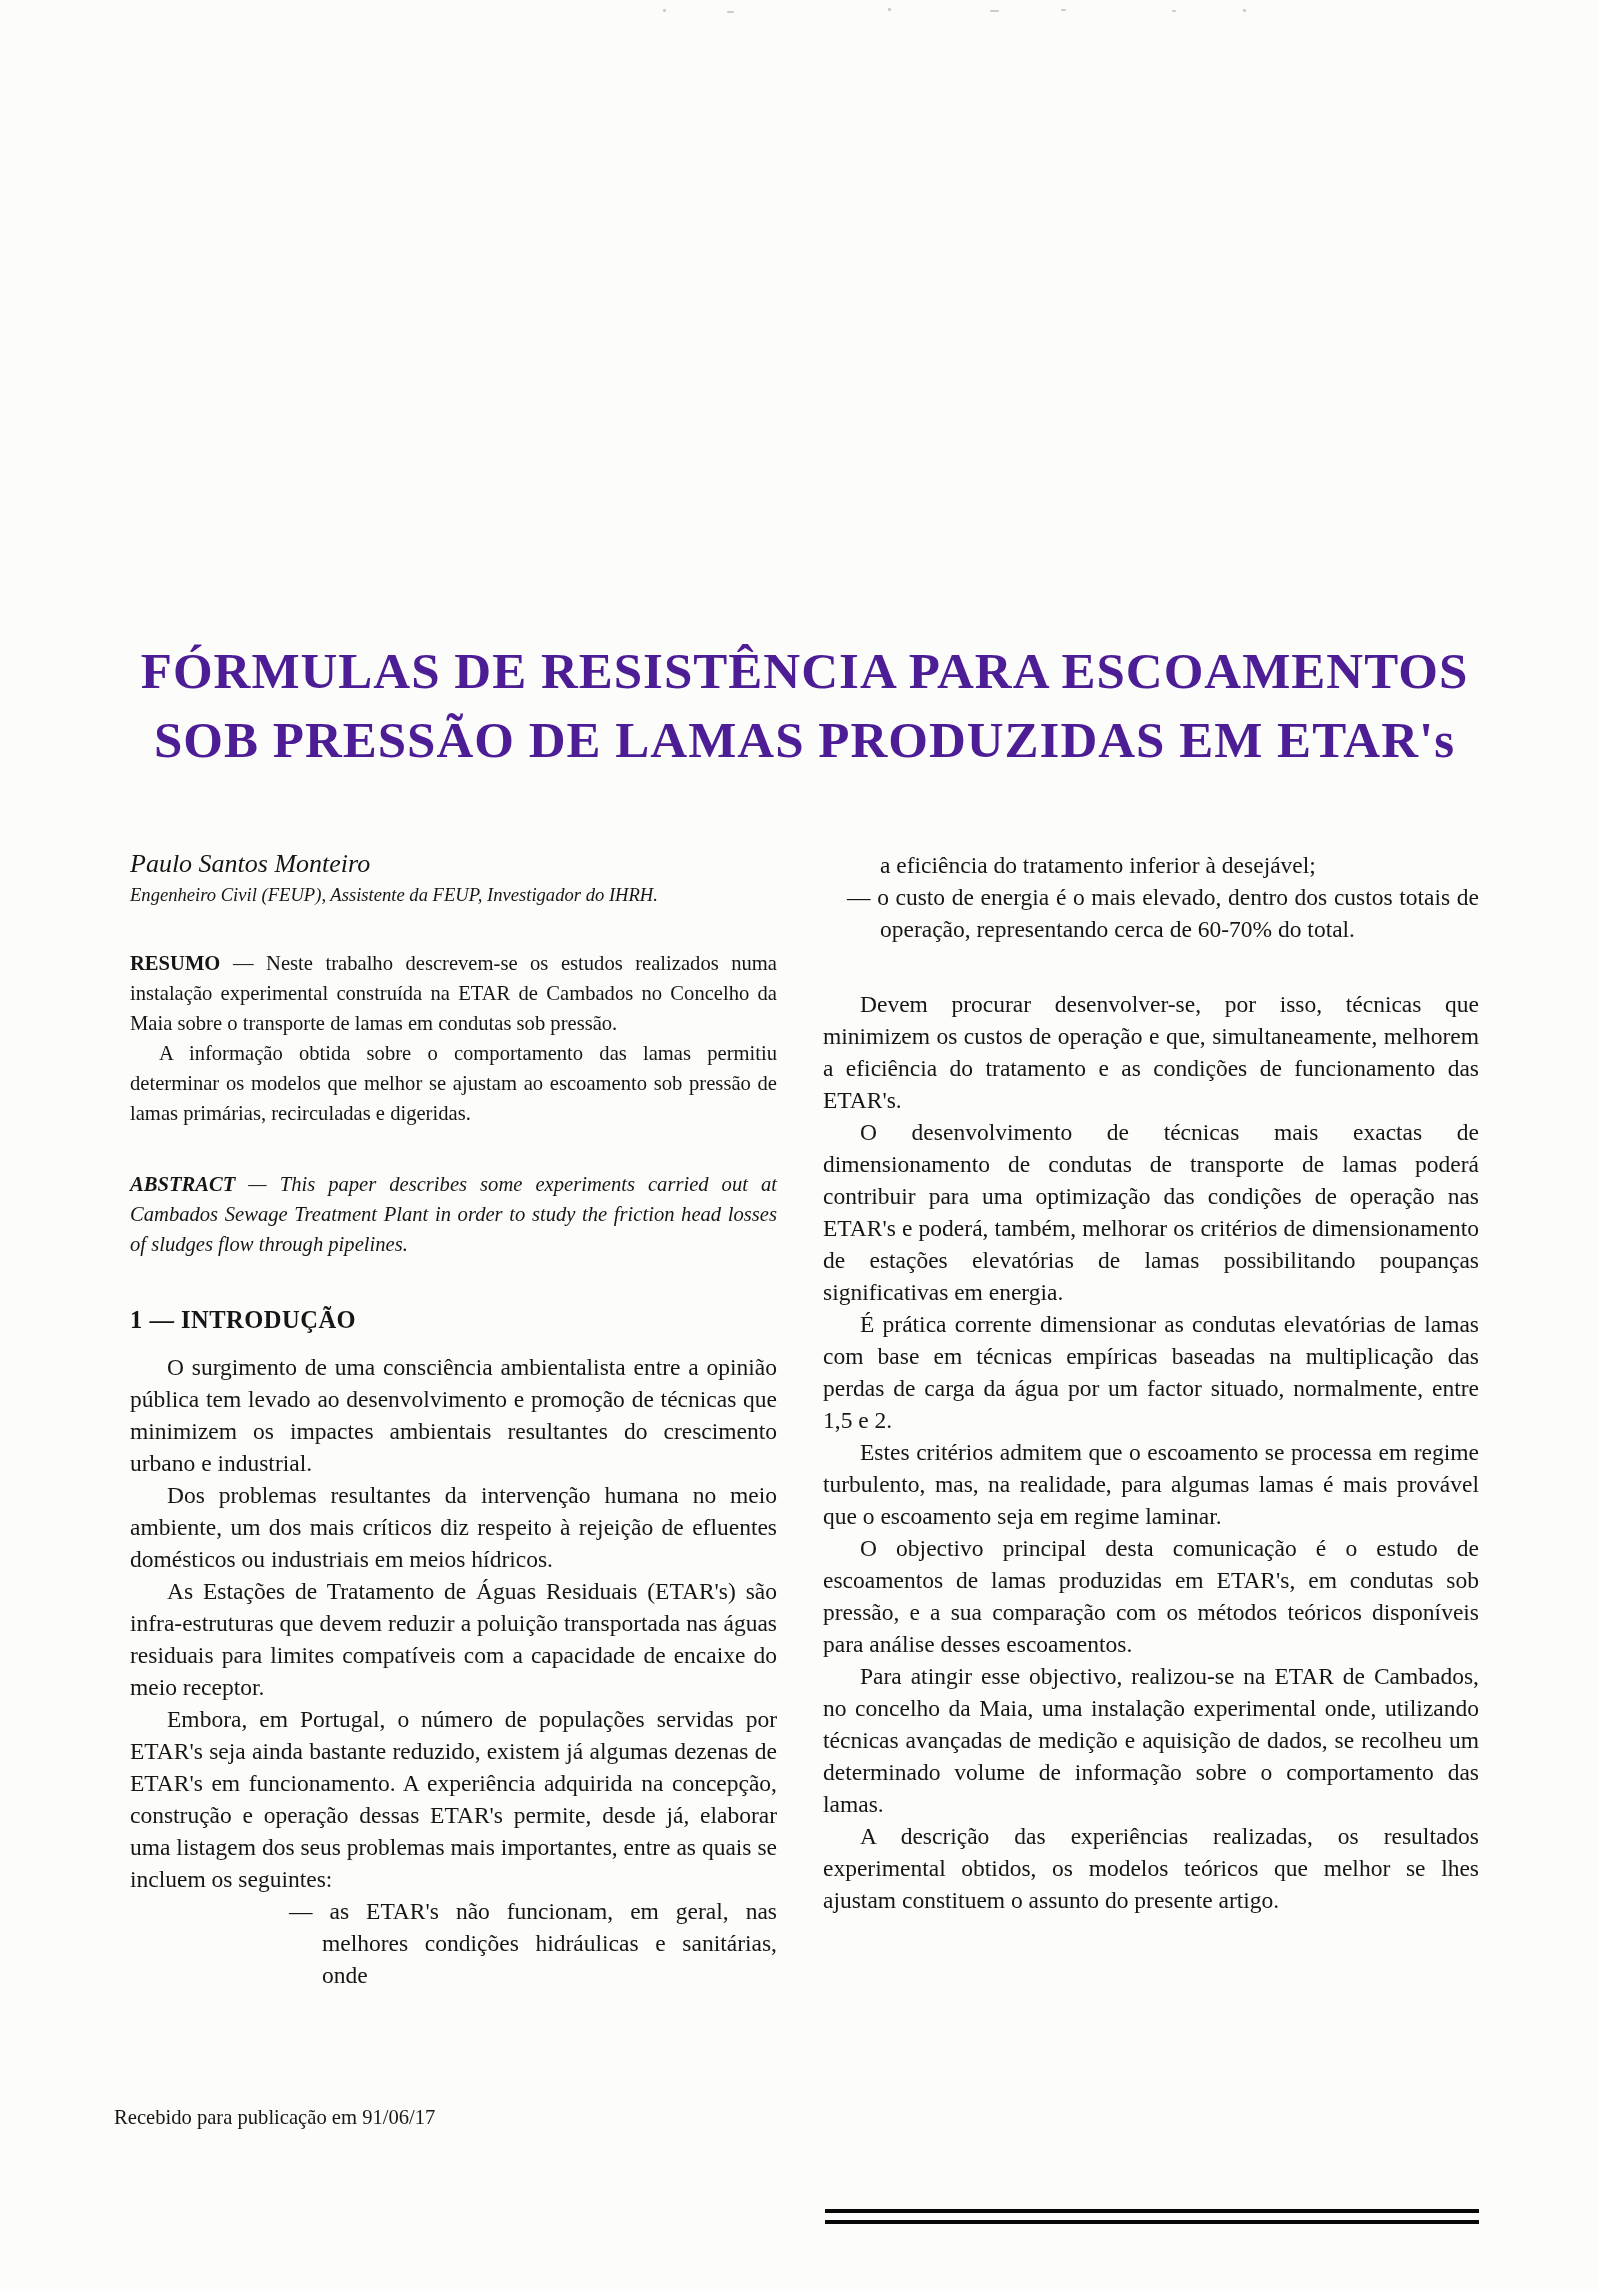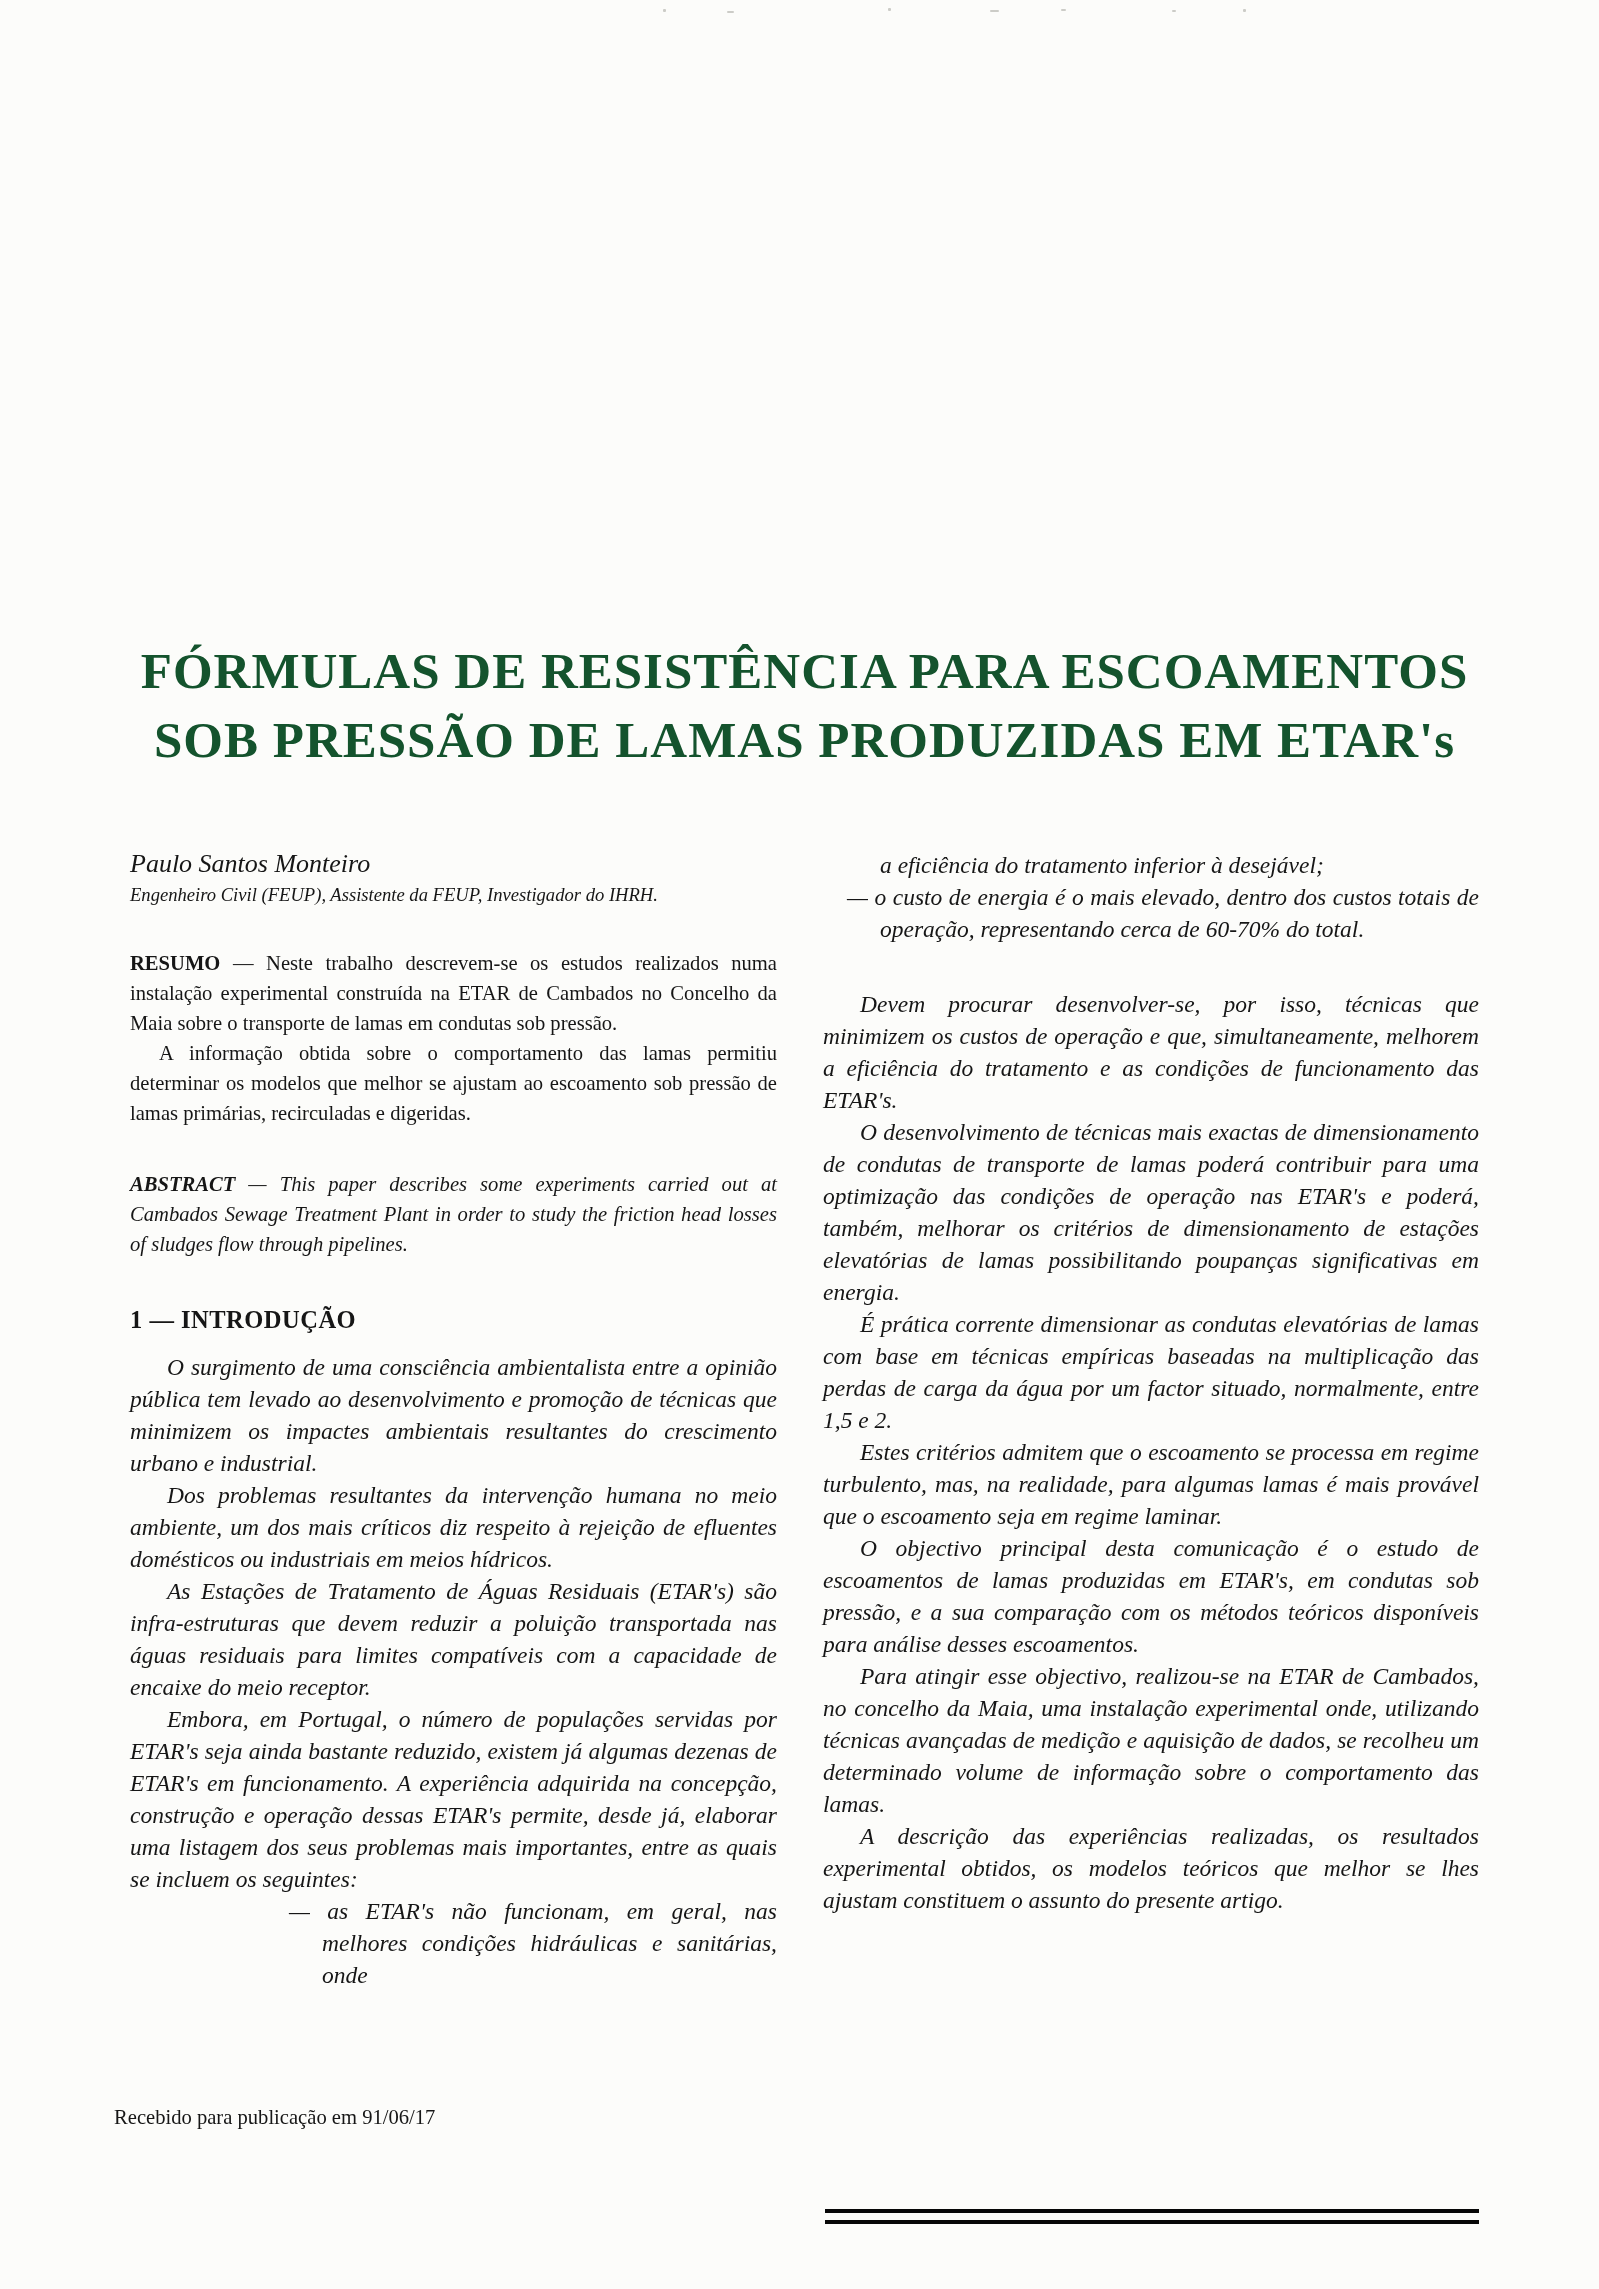--- a/index.html
+++ b/index.html
@@ -13,21 +13,21 @@
     background: #fcfcfa;
     color: #161616;
     overflow: hidden;
   }
 
   .artifacts span { position: absolute; background: #b8b8b0; border-radius: 1px; opacity: .7; }
 
   .content { position: absolute; left: 130px; top: 0; width: 1349px; }
 
   .title-block { margin-top: 637px; text-align: center; }
-  .title-block h1 { margin: 0; font-size: 51px; line-height: 69px; font-weight: 700; letter-spacing: 1px; color: #14532d; }
+  .title-block h1 { margin: 0; font-size: 51px; line-height: 69px; font-weight: 700; letter-spacing: 1px; color: #4c1d95; }
   .title-line { display: block; white-space: nowrap; }
 
   .columns { display: flex; margin-top: 74px; }
   .col { text-align: justify; font-size: 23.5px; line-height: 32px; }
   .col-left { width: 647px; margin-right: 46px; flex: none; }
   .col-right { width: 656px; flex: none; }
 
   .author-block { }
   .author-name { margin: 0; font-style: italic; font-size: 26px; line-height: 29px; text-align: left; }
   .author-affil { margin: 3.9px 0 0 0; font-style: italic; font-size: 18.6px; line-height: 25.5px; text-align: left; }
@@ -35,21 +35,21 @@
   .small-block { margin-top: 41px; font-size: 20.6px; line-height: 30px; }
   .small-block p { margin: 0; }
   .small-block .indent { text-indent: 29px; }
   .label { font-weight: 700; }
   .abstract { font-style: italic; }
   .abstract .label { font-weight: 700; font-style: italic; }
 
   .section-heading { margin: 45px 0 0 0; font-size: 24.5px; line-height: 31px; font-weight: 700; letter-spacing: 0.5px; text-align: left; }
 
   .body-paragraphs { margin-top: 15.7px; }
-  .body-paragraphs p, .right-paragraphs p, .hlist p { margin: 0; font-style: italic; }
+  .body-paragraphs p, .right-paragraphs p, .hlist p { margin: 0; }
   .bp { text-indent: 37px; }
 
   .intro-list-item { margin-top: 7.8px; padding-left: 192px; text-indent: -33px; }
 
   .hitem { padding-left: 57px; text-indent: -33px; }
   .hitem.cont { text-indent: 0; }
 
   .right-paragraphs { margin-top: 43px; }
 
   .footer-note { position: absolute; left: 114px; top: 2105px; margin: 0; font-size: 20.6px; line-height: 25.5px; }

